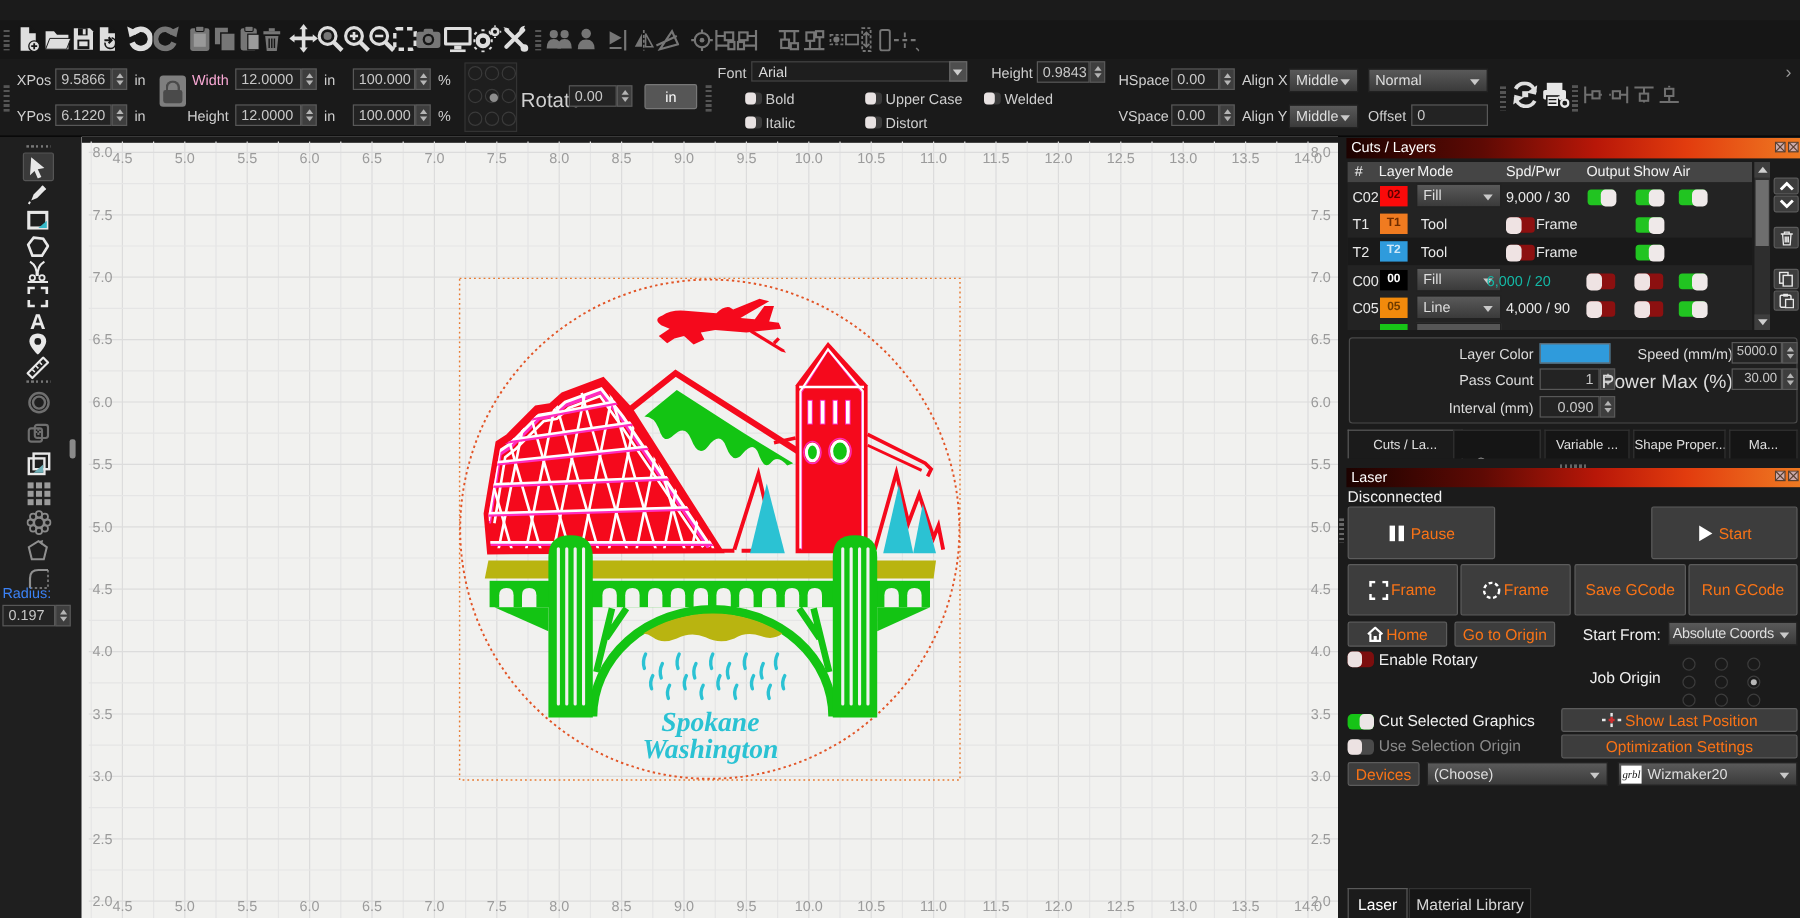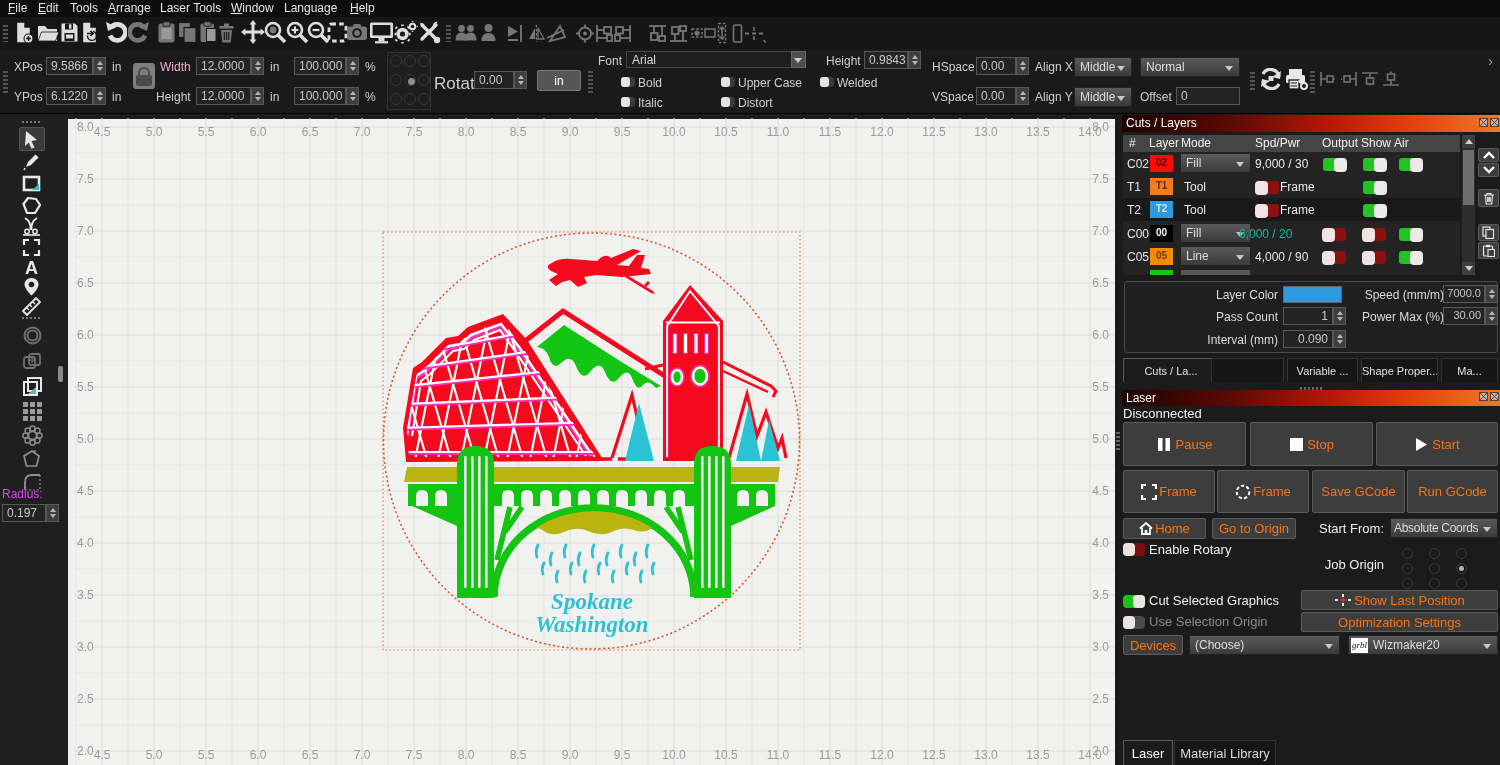--- a/index.html
+++ b/index.html
@@ -49,30 +49,20 @@
 .rtgl-off:before { content:""; position:absolute; left:0; top:0; width:12px; height:13px;
   border-radius:4px; background:#ece2e2; }
 .ltg-on { position:absolute; width:23px; height:13px; border-radius:3px; background:#21c421; }
 .ltg-on:before { content:""; position:absolute; right:-1px; top:-0.5px; width:13px; height:14px; border-radius:4px; background:#efe9e9; }
 .ltg-off { position:absolute; width:23px; height:13px; border-radius:3px; background:#8c1010; }
 .ltg-off:before { content:""; position:absolute; left:-1px; top:-0.5px; width:13px; height:14px; border-radius:4px; background:#efe3e3; }
 </style>
 </head>
 <body>
 <div id="root">
-  <div id="menubar">
-    <span style="left:8px"><u>F</u>ile</span>
-    <span style="left:38px"><u>E</u>dit</span>
-    <span style="left:70px">Tools</span>
-    <span style="left:108px"><u>A</u>rrange</span>
-    <span style="left:160px">Laser Tools</span>
-    <span style="left:231px"><u>W</u>indow</span>
-    <span style="left:284px">Language</span>
-    <span style="left:350px"><u>H</u>elp</span>
-  </div>
   <div id="tb1"></div>
   <div id="tb2"></div>
   <div id="ltools"></div>
   <div id="canvas">
       <svg width="1047" height="651" viewBox="0 0 1047 651" xmlns="http://www.w3.org/2000/svg" style="position:absolute;left:0;top:0">
 <style>.rl { font-family:"Liberation Sans",sans-serif; font-size:12px; fill:#9b9b9b; }</style>
 <rect x="0" y="0" width="1047" height="651" fill="#f1f1ef"></rect>
 <rect x="0" y="0" width="1047" height="5" fill="#1c1c1c"></rect>
 <line x1="8" y1="4" x2="8" y2="651" stroke="#e5e5e5" stroke-width="1"></line>
 <line x1="34" y1="4" x2="34" y2="651" stroke="#dcdcdc" stroke-width="1"></line>
@@ -433,26 +423,26 @@
         <svg width="13" height="13" viewBox="0 0 13 13">
           <rect x="1.5" y="2" width="9" height="10" rx="1" fill="none" stroke="#e8e8e8" stroke-width="1.2"></rect>
           <rect x="4" y="0.8" width="4" height="2.4" fill="#e8e8e8"></rect>
           <rect x="6" y="5.5" width="6.5" height="7" fill="#3d3d3d" stroke="#e8e8e8" stroke-width="1.1"></rect>
         </svg>
       </div>
 <div style="position:absolute;left:9px;top:167px;width:374px;height:72px;border:1px solid #4a4a4a;border-radius:3px;background:#1f1f1f"></div>
 <div style="position:absolute;left:3px;top:174px;width:160px;text-align:right;font-size:12px;color:#dcdcdc">Layer Color</div>
 <div style="position:absolute;left:168px;top:172px;width:59px;height:17px;background:#2f9bdc;border:1px solid #666"></div>
 <div style="position:absolute;left:169px;top:174px;width:160px;text-align:right;font-size:12px;color:#dcdcdc">Speed (mm/m)</div>
-<div class="inp" style="left:328px;top:171px;width:42px;text-align:right;padding:1px 3px 0 1px;font-size:11px">7000.0</div>
+<div class="inp" style="left:328px;top:171px;width:42px;text-align:right;padding:1px 3px 0 1px;font-size:11px">5000.0</div>
 <div class="spin" style="left:370px;top:171px"></div>
 <div style="position:absolute;left:3px;top:196px;width:160px;text-align:right;font-size:12px;color:#dcdcdc">Pass Count</div>
 <div class="inp" style="left:168px;top:193px;width:50px;text-align:right;padding:1px 4px 0 1px">1</div>
 <div class="spin" style="left:218px;top:193px"></div>
-<div style="position:absolute;left:169px;top:196px;width:160px;text-align:right;font-size:12px;color:#dcdcdc">Power Max (%)</div>
+<div style="position:absolute;left:169px;top:196px;width:160px;text-align:right;font-size:16px;color:#dcdcdc">Power Max (%)</div>
 <div class="inp" style="left:328px;top:193px;width:42px;text-align:right;padding:1px 3px 0 1px;font-size:11px">30.00</div>
 <div class="spin" style="left:370px;top:193px"></div>
 <div style="position:absolute;left:3px;top:219px;width:160px;text-align:right;font-size:12px;color:#dcdcdc">Interval (mm)</div>
 <div class="inp" style="left:168px;top:216px;width:50px;text-align:right;padding:1px 4px 0 1px">0.090</div>
 <div class="spin" style="left:218px;top:216px"></div>
 <div style="position:absolute;left:8px;top:244px;width:96px;height:24px;background:#1b1b1b;border:1px solid #5a5a5a;border-bottom:none;color:#e0e0e0;font-size:11px;text-align:center;padding-top:6px;white-space:nowrap;overflow:hidden">Cuts / La...</div>
 <div style="position:absolute;left:96px;top:244px;width:73px;height:24px;background:#151515;border:1px solid #333;border-bottom:none;color:#e0e0e0;font-size:11px;text-align:center;padding-top:21px;white-space:nowrap;overflow:hidden">Cons...</div>
 <div style="position:absolute;left:172px;top:244px;width:71px;height:24px;background:#151515;border:1px solid #333;border-bottom:none;color:#e0e0e0;font-size:11px;text-align:center;padding-top:6px;white-space:nowrap;overflow:hidden">Variable ...</div>
 <div style="position:absolute;left:246px;top:244px;width:77px;height:24px;background:#151515;border:1px solid #333;border-bottom:none;color:#e0e0e0;font-size:11px;text-align:center;padding-top:6px;white-space:nowrap;overflow:hidden">Shape Proper...</div>
 <div style="position:absolute;left:326px;top:244px;width:57px;height:24px;background:#151515;border:1px solid #333;border-bottom:none;color:#e0e0e0;font-size:11px;text-align:center;padding-top:6px;white-space:nowrap;overflow:hidden">Ma...</div>
@@ -464,23 +454,20 @@
           <rect x="0.5" y="0.5" width="8" height="8"></rect>
           <rect x="11.5" y="0.5" width="8" height="8"></rect>
           <path d="M0.5 .5 L8.5 8.5 M8.5 .5 L.5 8.5 M11.5 .5 L19.5 8.5 M19.5 .5 L11.5 8.5" fill="none"></path>
         </g>
       </svg>
 <div style="position:absolute;left:8px;top:292px;font-size:13px;color:#f0f0f0">Disconnected</div>
 <div class="btn" style="left:8px;top:308px;width:123px;height:44px"><svg width="15" height="15" style="margin-right:4px">
           <rect x="1" y="1" width="4.5" height="13" fill="#fff"></rect>
           <rect x="8.5" y="1" width="4.5" height="13" fill="#fff"></rect>
         </svg>Pause</div>
-<div class="btn" style="left:135px;top:308px;width:123px;height:44px"><svg width="15" height="15" style="margin-right:3px">
-          <rect x="1" y="1" width="13" height="13" fill="#fff"></rect>
-        </svg>Stop</div>
 <div class="btn" style="left:261px;top:308px;width:122px;height:44px"><svg width="15" height="15" style="margin-right:3px">
           <path d="M2 1 L13 7.5 L2 14 Z" fill="#fff"></path>
         </svg>Start</div>
 <div class="btn" style="left:8px;top:356px;width:92px;height:43px"><svg width="16" height="16" viewBox="0 0 16 16" style="margin-right:2px">
           <path d="M1 5 V1 H5 M11 1 H15 V5 M15 11 V15 H11 M5 15 H1 V11" stroke="#fff" stroke-width="2.2" fill="none"></path>
         </svg>Frame</div>
 <div class="btn" style="left:102px;top:356px;width:92px;height:43px"><svg width="16" height="16" viewBox="0 0 16 16" style="margin-right:2px">
           <circle cx="8" cy="8" r="6.3" stroke="#fff" stroke-width="2" fill="none" stroke-dasharray="3.2 2.2"></circle>
         </svg>Frame</div>
 <div class="btn" style="left:197px;top:356px;width:93px;height:43px">Save GCode</div>
@@ -925,19 +912,19 @@
           <circle cx="10.5" cy="10.5" r="4" fill="none" stroke="#8a8a8a" stroke-width="1.5"></circle>
         </svg></div>
 <div style="position:absolute;left:22px;top:335px"><svg width="21" height="21" viewBox="0 0 21 21">
           <path d="M10 2 L17 7 L14.5 17 H4.5 L2 7 Z" fill="none" stroke="#8f8f8f" stroke-width="1.7"></path>
           <path d="M10 2 L14 1 L13 5 Z" fill="#8f8f8f"></path>
         </svg></div>
 <div style="position:absolute;left:22px;top:358px"><svg width="21" height="21" viewBox="0 0 21 21">
           <path d="M3 18 V10 Q3 3 10 3 H18" fill="none" stroke="#8f8f8f" stroke-width="1.8"></path>
           <path d="M10 3 H18 V18 H3 V10" fill="none" stroke="#8f8f8f" stroke-width="1.2" stroke-dasharray="2 2"></path>
         </svg></div>
-<div style="position:absolute;left:2px;top:373px;font-size:12px;color:#d946ef">Radius:</div>
+<div style="position:absolute;left:2px;top:373px;font-size:12px;color:#3b82f6">Radius:</div>
 <div class="inp" style="left:2px;top:390px;width:44px;padding-right:2px">0.197</div>
 <div class="spin" style="left:46px;top:390px"></div>
     </div>
 <div style="position:absolute;left:58px;top:366px;width:5px;height:16px;background:#8a8a8a;border-radius:2px"></div>
     <div style="position:absolute;left:1116px;top:432px;width:4px;height:20px;background:repeating-linear-gradient(#666 0 2px,transparent 2px 4px)"></div>
   </div>
 
 </body></html>

